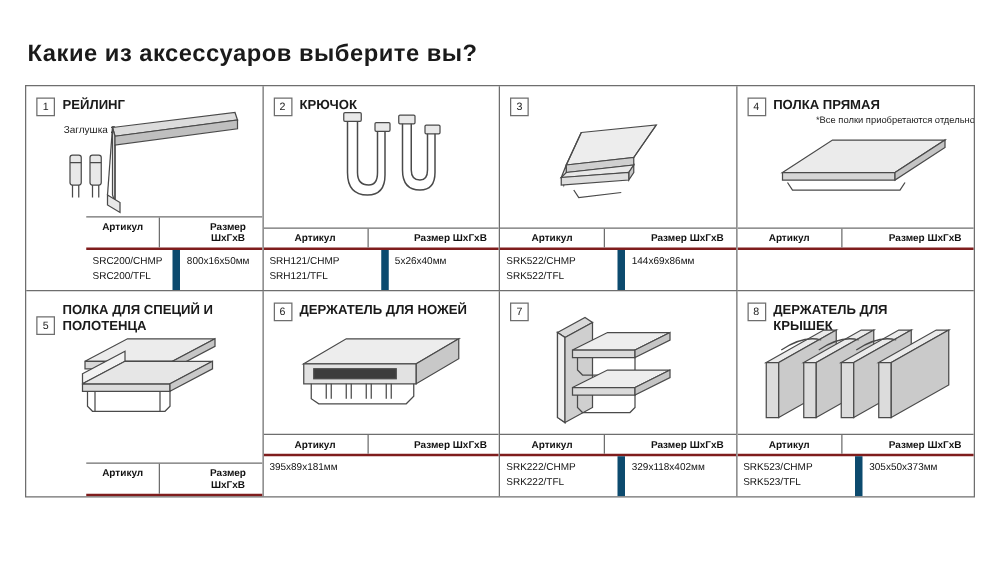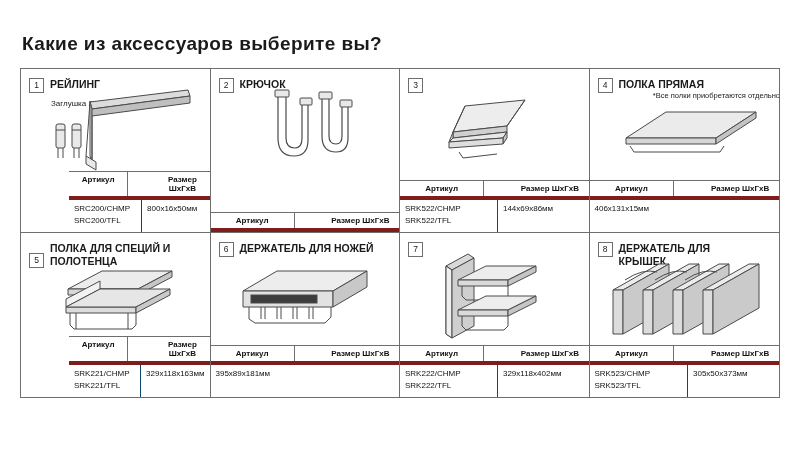--- a/index.html
+++ b/index.html
@@ -99,38 +99,38 @@
   .spec {
     position: absolute;
     bottom: 0;
     left: 0;
     right: 0;
     border-top: 1px solid #6e6e6e;
   }
   .spec.indent { left: 48px; }
   .spec-head {
     display: flex;
-    border-bottom: 4px solid #7f1d1d;
+    border-bottom: 2px solid #7f1d1d;
   }
   .spec-head div {
     font-size: 8px;
     font-weight: bold;
     text-align: center;
     padding: 3px 2px;
     color: #111;
   }
   .spec-head .col-a { flex: 1.08; border-right: 1px solid #6e6e6e; }
   .spec-head .col-b { flex: 1; margin-left: 27px; }
   .spec-body {
     display: flex;
     min-height: 32px;
   }
   .spec-body .col-a {
     flex: 1.08;
-    border-right: 1px solid #0c4a6e;
+    border-right: 6px solid #0c4a6e;
     padding: 3px 5px 4px 5px;
     box-sizing: border-box;
   }
   .spec-body .col-b {
     flex: 1;
     padding: 3px 5px 4px 5px;
     box-sizing: border-box;
     display: flex;
     align-items: flex-start;
   }
@@ -236,20 +236,29 @@
             <rect x="69" y="6" width="13" height="7" rx="1" fill="#e9e9e9"></rect>
             <rect x="90" y="14" width="12" height="7" rx="1" fill="#e9e9e9"></rect>
           </g>
         </svg>
       </div>
 
       <div class="spec">
         <div class="spec-head">
           <div class="col-a">Артикул</div>
           <div class="col-b">Размер ШхГхВ</div>
+        </div>
+        <div class="spec-body">
+          <div class="col-a">
+            <div class="art-line">SRH121/CHMP</div>
+            <div class="art-line">SRH121/TFL</div>
+          </div>
+          <div class="col-b">
+            <div class="size-val">5х26х40мм</div>
+          </div>
         </div>
       </div>
     </div>
 
     <div class="cell c3 r1">
       <div class="num">3</div>
 
       <div class="art-wrap">
         <svg class="art-center" width="130" height="96" viewBox="0 0 130 96">
           <g fill="none" stroke="#4a4a4a" stroke-width="1">
@@ -298,23 +307,20 @@
           </g>
         </svg>
       </div>
 
       <div class="spec">
         <div class="spec-head">
           <div class="col-a">Артикул</div>
           <div class="col-b">Размер ШхГхВ</div>
         </div>
         <div class="spec-body">
-          <div class="col-b">
-            <div class="size-val">406х131х15мм</div>
-          </div>
         </div>
       </div>
     </div>
 
     <div class="cell c1 r2">
       <div class="num low">5</div>
       <div class="cell-title">ПОЛКА ДЛЯ СПЕЦИЙ И ПОЛОТЕНЦА</div>
 
       <div class="art-wrap">
         <svg class="art-center" width="150" height="86" viewBox="0 0 150 86">
@@ -330,29 +336,20 @@
             <line x1="36" y1="58" x2="36" y2="74"></line>
             <line x1="88" y1="58" x2="88" y2="74"></line>
           </g>
         </svg>
       </div>
 
       <div class="spec indent">
         <div class="spec-head">
           <div class="col-a">Артикул</div>
           <div class="col-b">Размер ШхГхВ</div>
-        </div>
-        <div class="spec-body">
-          <div class="col-a">
-            <div class="art-line">SRK221/CHMP</div>
-            <div class="art-line">SRK221/TFL</div>
-          </div>
-          <div class="col-b">
-            <div class="size-val">329х118х163мм</div>
-          </div>
         </div>
       </div>
     </div>
 
     <div class="cell c2 r2">
       <div class="num">6</div>
       <div class="cell-title">ДЕРЖАТЕЛЬ ДЛЯ НОЖЕЙ</div>
 
       <div class="art-wrap">
         <svg class="art-center" width="160" height="86" viewBox="0 0 160 86">

